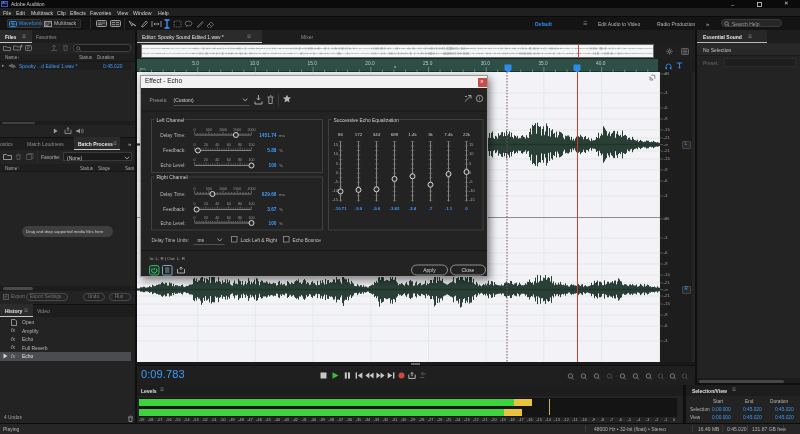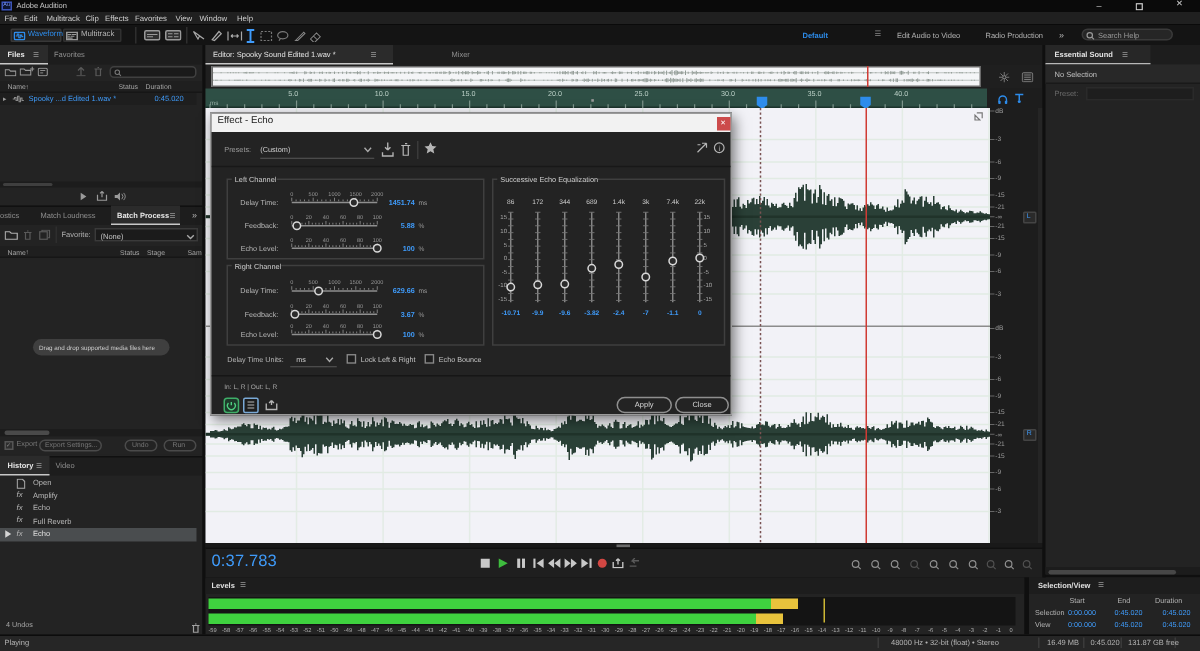--- a/index.html
+++ b/index.html
@@ -306,21 +306,21 @@
     <path d="M0 2.0h3M0 21.0h3M0 36.0h3M0 47.0h3M0 58.0h3M0 66.0h3M0 72.5h3M0 79.0h3M0 87.0h3M0 98.0h3M0 109.0h3M0 124.0h3M0 147.0h3M0 166.0h3M0 181.0h3M0 192.0h3M0 203.0h3M0 211.0h3M0 217.5h3M0 224.0h3M0 232.0h3M0 243.0h3M0 254.0h3M0 269.0h3" stroke="#666" stroke-width="0.7"></path>
   </svg>
 <div class="abs" style="left:682px;top:140.5px;width:9px;height:8px;background:#2a2a2a;border:1px solid #444;border-radius:1px;"></div>
 <div class="abs txt" style="left:684.5px;top:142.1px;font-size:4.6px;color:#3f9bfa;">L</div>
 <div class="abs" style="left:682px;top:285.5px;width:9px;height:8px;background:#2a2a2a;border:1px solid #444;border-radius:1px;"></div>
 <div class="abs txt" style="left:684.5px;top:287.1px;font-size:4.6px;color:#3f9bfa;">R</div>
 <div class="abs" style="left:692px;top:72px;width:3px;height:290px;background:#252525;"></div>
 <div class="abs" style="left:137px;top:362px;width:558px;height:3px;background:#191919;"></div>
 <div class="abs" style="left:411px;top:362.5px;width:9px;height:2px;background:#6a6a6a;"></div>
 <div class="abs" style="left:137px;top:365px;width:558px;height:20px;background:#1f1f1f;border-top:1px solid #101010;"></div>
-<div class="abs txt" style="left:141px;top:368.5px;font-size:11px;color:#3f9bfa;letter-spacing:0.1px;">0:37.783</div>
+<div class="abs txt" style="left:141px;top:368.5px;font-size:11px;color:#3f9bfa;letter-spacing:0.1px;">0:09.783</div>
 <svg class="abs" style="left:319.5px;top:372.3px" width="7" height="7">
     <rect x="0.5" y="0.5" width="6" height="6" fill="#c8c8c8"></rect>
   </svg>
 <svg class="abs" style="left:331.5px;top:372.3px" width="7" height="7">
     <path d="M0.5 0.3l6 3.2-6 3.2z" fill="#3ebc3e"></path>
   </svg>
 <svg class="abs" style="left:343.5px;top:372.3px" width="7" height="7">
     <rect x="0.8" y="0.4" width="2" height="6.2" fill="#c8c8c8"></rect>
     <rect x="4" y="0.4" width="2" height="6.2" fill="#c8c8c8"></rect>
   </svg>

